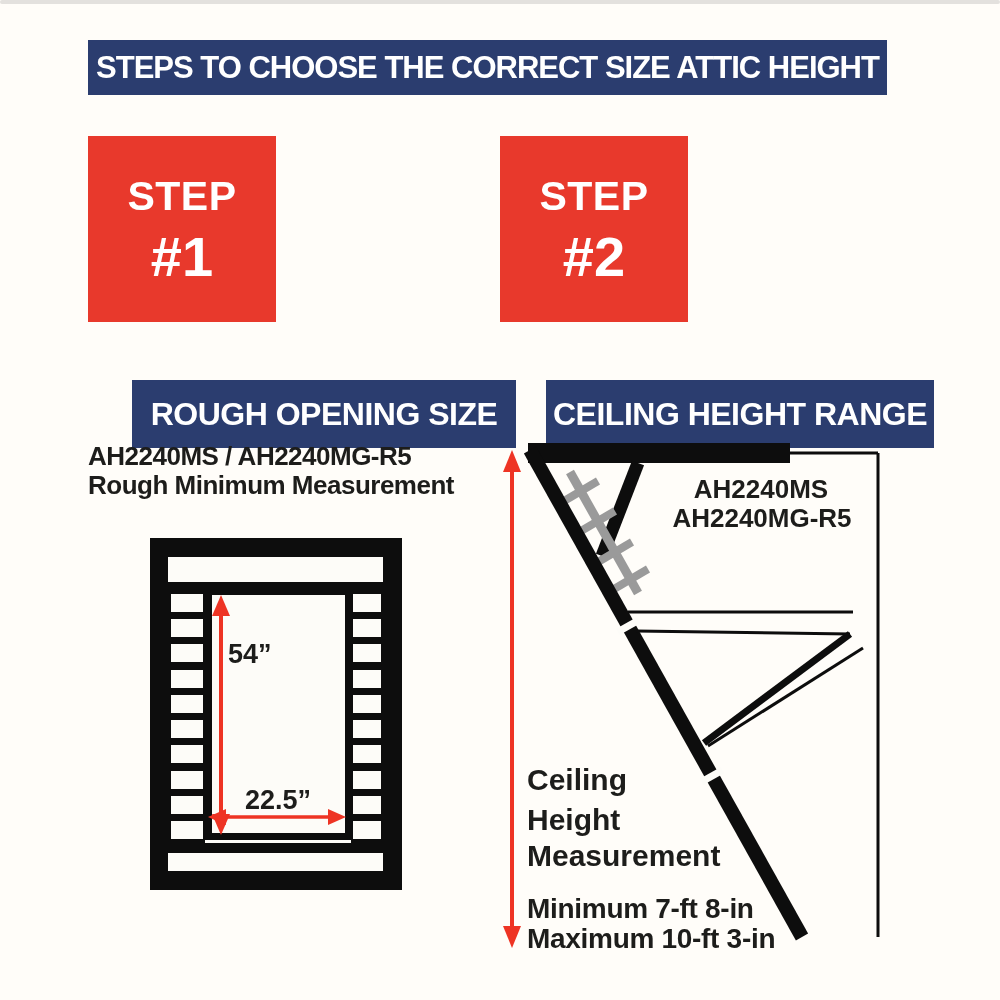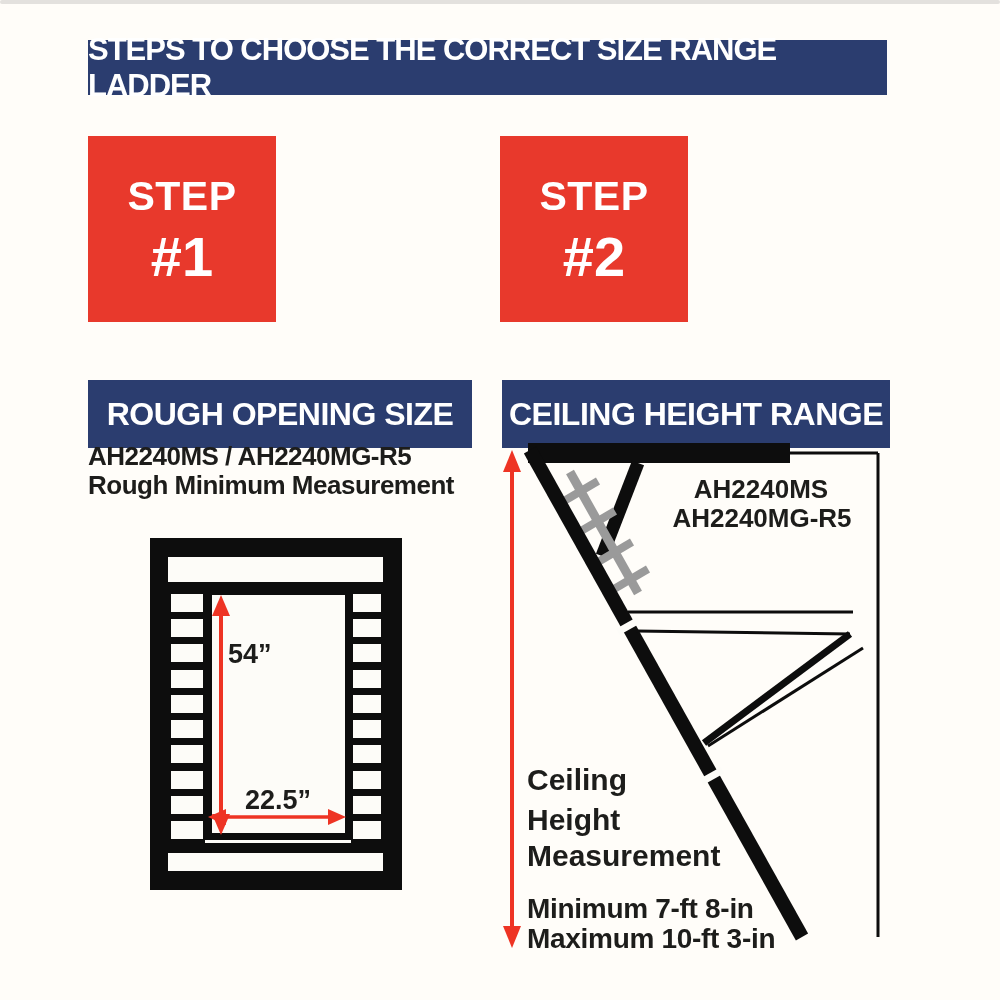--- a/index.html
+++ b/index.html
@@ -7,21 +7,21 @@
     --ink:#1d1d1b; --ladder_gray:#9a9a9a; --paper:#fffdf9;
   }
   html,body{margin:0;padding:0;}
   body{background:#fff;font-family:"Liberation Sans",sans-serif;}
   .page{position:relative;width:1000px;height:1000px;background:var(--paper);overflow:hidden;}
   .abs{position:absolute;}
   .top-edge{left:0;top:0;width:1000px;height:4px;background:#e3e1de;border-radius:6px;}
 
   .banner{background:var(--navy);color:#fff;font-weight:bold;display:flex;align-items:center;justify-content:center;}
   .banner.main{left:88px;top:40px;width:799px;height:55px;font-size:31px;letter-spacing:-1px;}
-  .banner.section{height:68px;top:380px;font-size:32px;letter-spacing:-0.5px;white-space:nowrap;}
+  .banner.section{height:68px;top:380px;font-size:32px;letter-spacing:-0.5px;white-space:nowrap;margin-left:44px;}
   .banner.left-b{left:88px;width:384px;}
   .banner.right-b{left:502px;width:388px;}
 
   .stepbox{background:var(--red);color:#fff;font-weight:bold;display:flex;flex-direction:column;align-items:center;justify-content:center;text-align:center;top:136px;width:188px;height:186px;gap:11px;}
   .stepbox .s-label{font-size:41px;line-height:44px;letter-spacing:0.5px;}
   .stepbox .s-num{font-size:56px;line-height:56px;}
   .step1{left:88px;}
   .step2{left:500px;}
 
   .subt{left:88px;width:384px;text-align:left;color:var(--ink);font-weight:bold;font-size:26px;line-height:29px;letter-spacing:-0.5px;white-space:nowrap;}
@@ -43,21 +43,21 @@
   .red-fl{fill:var(--arrow_red);}
 </style>
 </head>
 <body>
 
 <div class="page">
 
   <div class="abs top-edge"></div>
 
   <div class="abs banner main">
-    <span>STEPS TO CHOOSE THE CORRECT SIZE RANGE LADDER</span>
+    <span>STEPS TO CHOOSE THE CORRECT SIZE ATTIC HEIGHT</span>
   </div>
 
   <div class="abs stepbox step1">
     <div class="s-label">STEP</div>
     <div class="s-num">#1</div>
   </div>
   <div class="abs stepbox step2">
     <div class="s-label">STEP</div>
     <div class="s-num">#2</div>
   </div>

